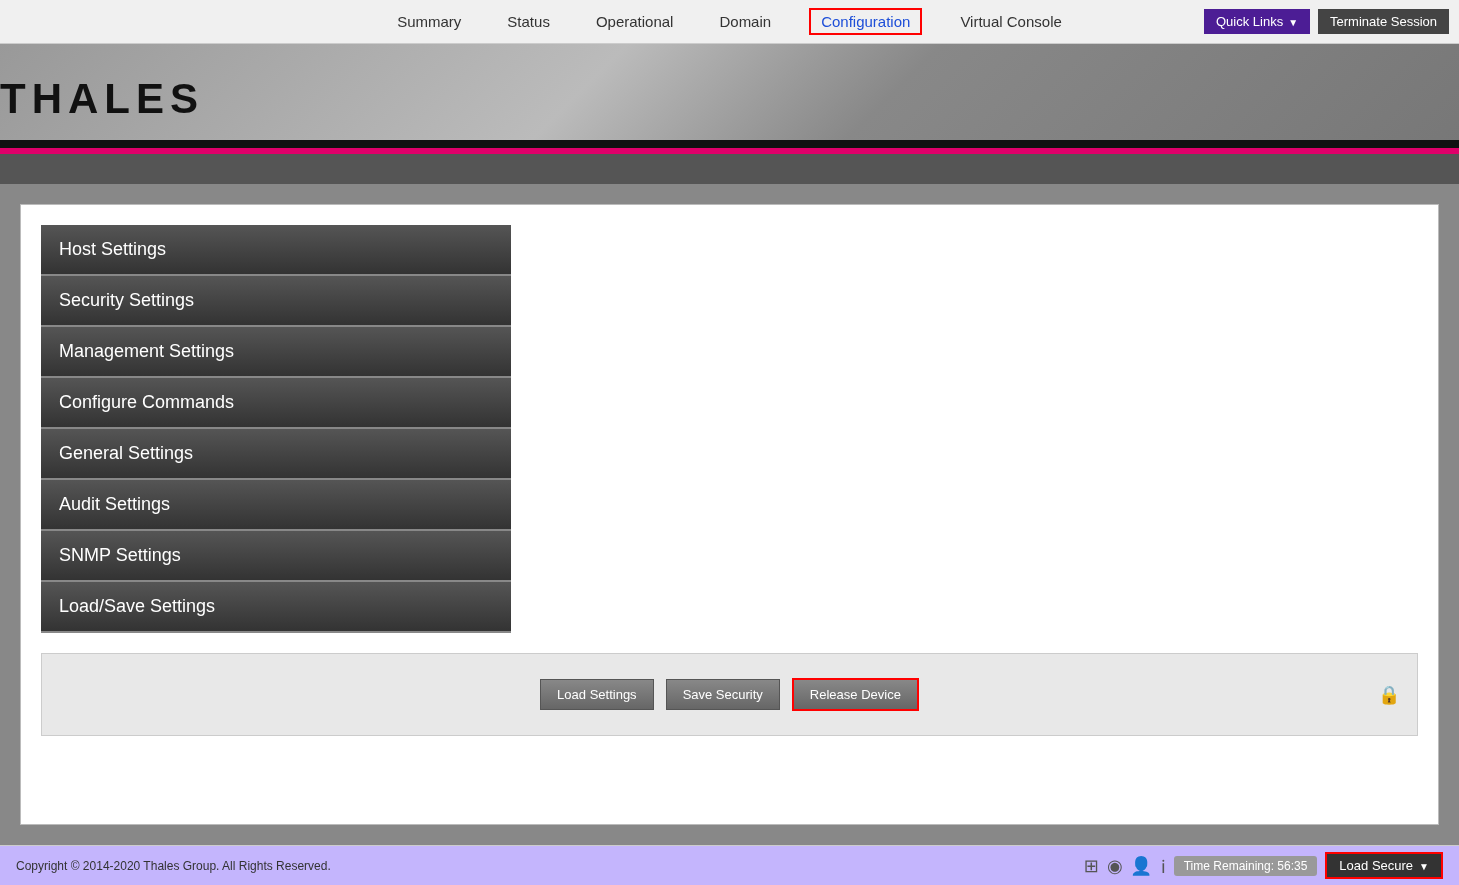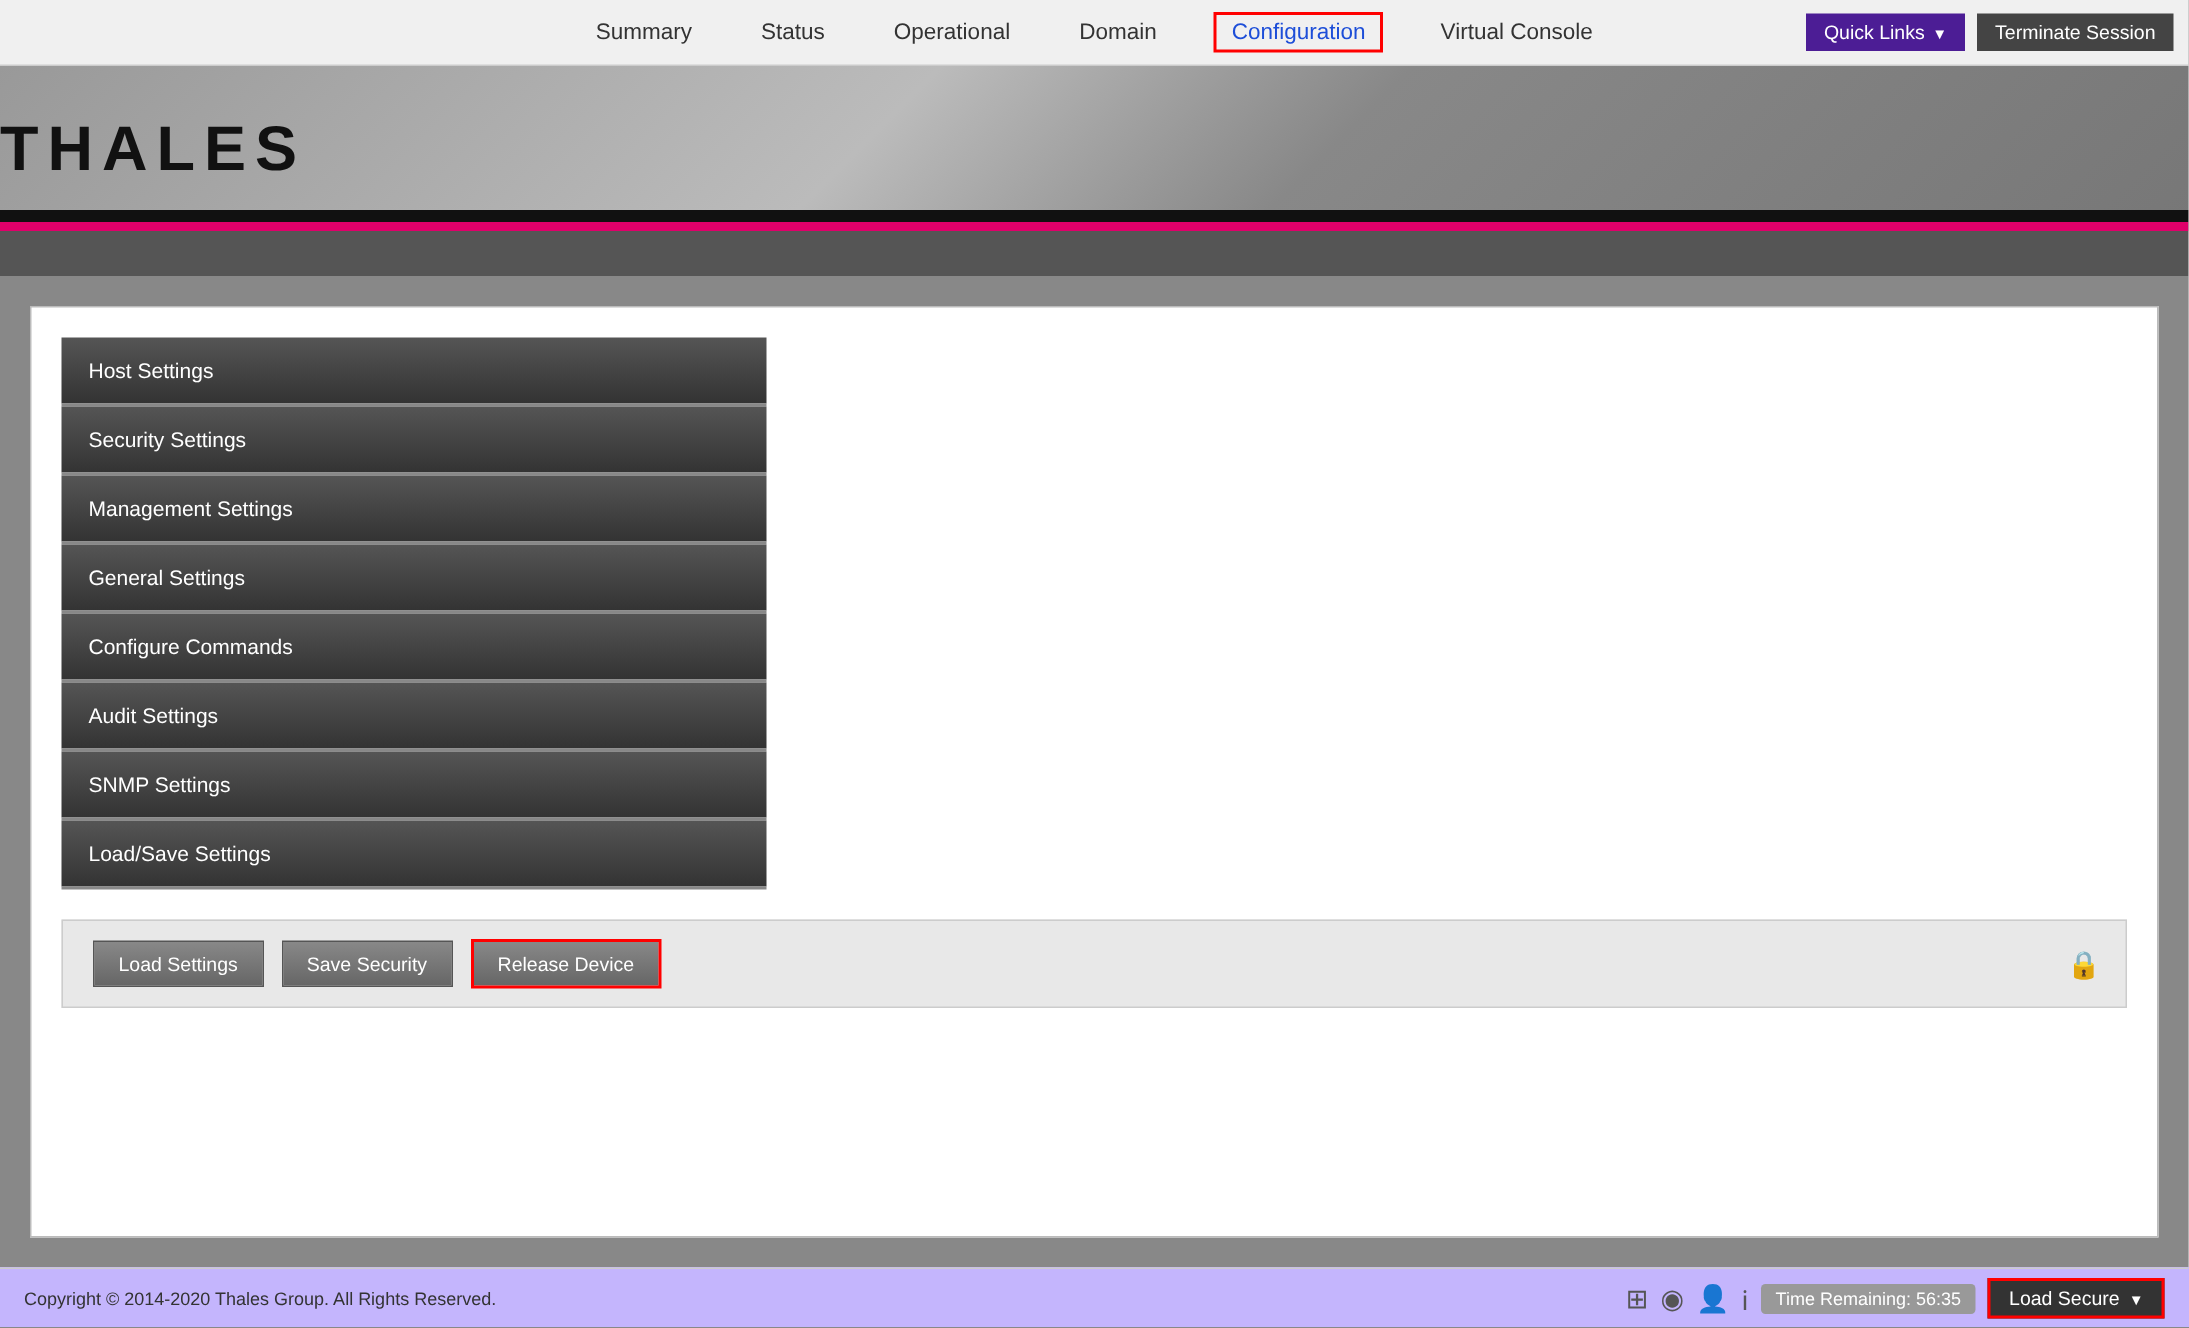--- a/index.html
+++ b/index.html
@@ -124,35 +124,36 @@
     .menu-list {
       display: flex;
       flex-direction: column;
       gap: 0;
       width: 470px;
     }
     .menu-item {
       background: linear-gradient(to bottom, #555, #333);
       color: #fff;
       padding: 14px 18px;
-      font-size: 14px;
+      font-size: 18px;
       cursor: pointer;
       border-bottom: 2px solid #888;
     }
 
     
     .action-bar {
       background: #e8e8e8;
       border: 1px solid #ccc;
-      padding: 12px 20px;
+      padding: 24px 20px;
       display: flex;
       align-items: center;
       gap: 12px;
       margin-top: 20px;
       position: relative;
+      justify-content: center;
     }
     .action-btn {
       background: linear-gradient(to bottom, #888, #666);
       color: #fff;
       border: 1px solid #555;
       padding: 7px 16px;
       font-size: 13px;
       cursor: pointer;
     }
     .release-device-btn {
@@ -249,22 +250,22 @@
 
 <div class="dark-bar"></div>
 
 <div class="main-area">
   <div class="content-card">
 
     <div class="menu-list">
       <div class="menu-item">Host Settings</div>
       <div class="menu-item">Security Settings</div>
       <div class="menu-item">Management Settings</div>
+      <div class="menu-item">Configure Commands</div>
       <div class="menu-item">General Settings</div>
-      <div class="menu-item">Configure Commands</div>
       <div class="menu-item">Audit Settings</div>
       <div class="menu-item">SNMP Settings</div>
       <div class="menu-item">Load/Save Settings</div>
     </div>
 
     <div class="action-bar">
       <button class="action-btn">Load Settings</button>
       <button class="action-btn">Save Security</button>
       <button class="release-device-btn">Release Device</button>
       <div class="lock-icon-container">🔒</div>

